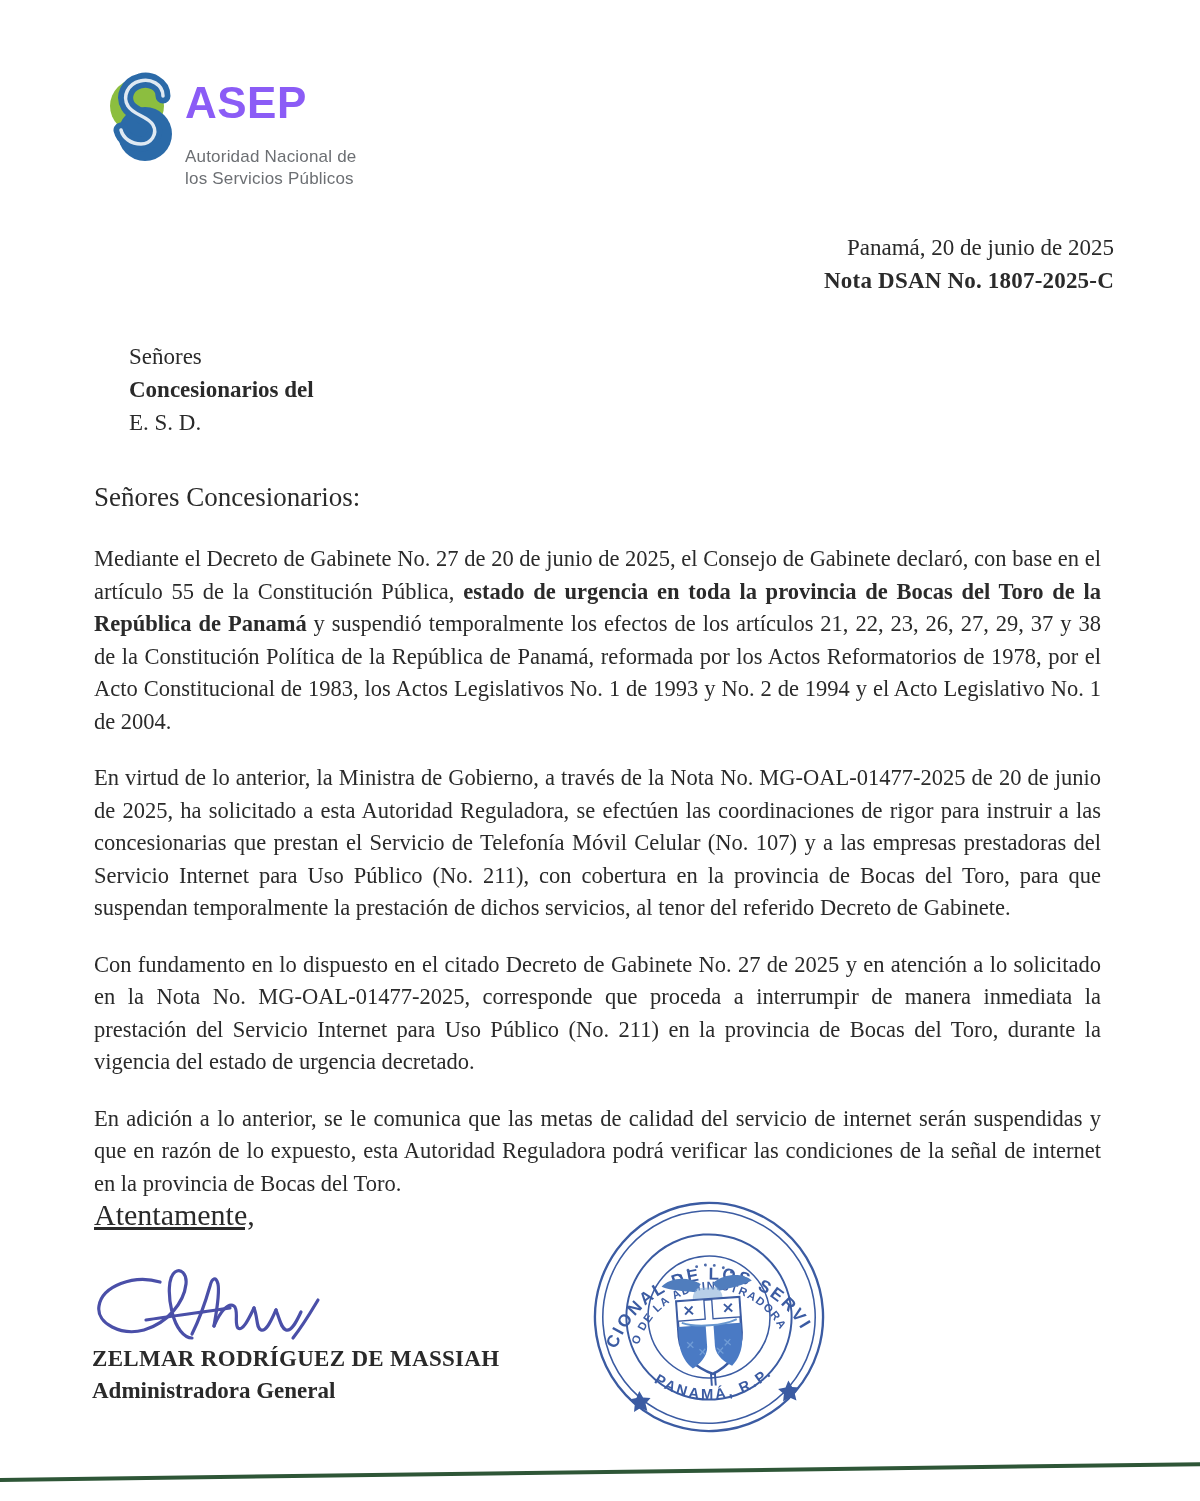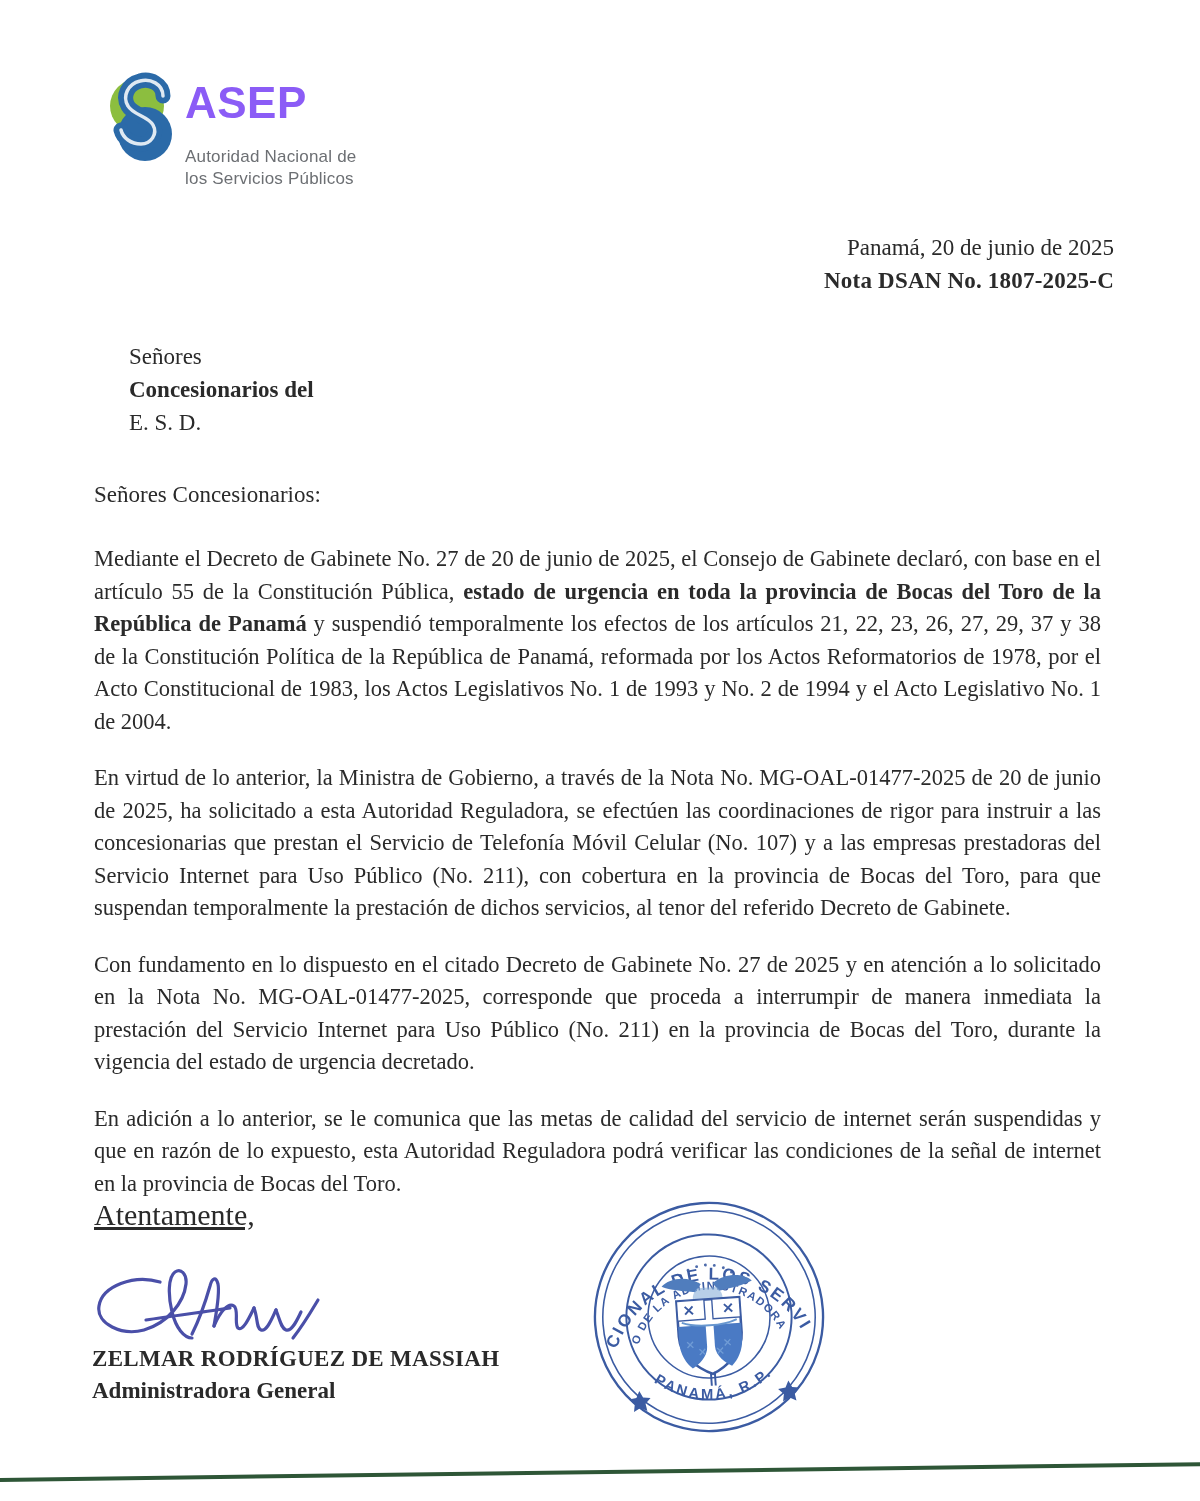--- a/index.html
+++ b/index.html
@@ -75,21 +75,21 @@
     font-size: 23px;
     line-height: 1.44;
     margin-left: 35px;
   }
   .addressee .b { font-weight: bold; }
 
   .salutation {
     position: absolute;
     left: 94px;
     top: 482px;
-    font-size: 23px;
+    font-size: 27px;
   }
 
   
   .body-copy {
     position: absolute;
     left: 94px;
     top: 543px;
     width: 1022px;
     font-size: 22.5px;
     line-height: 1.445;

